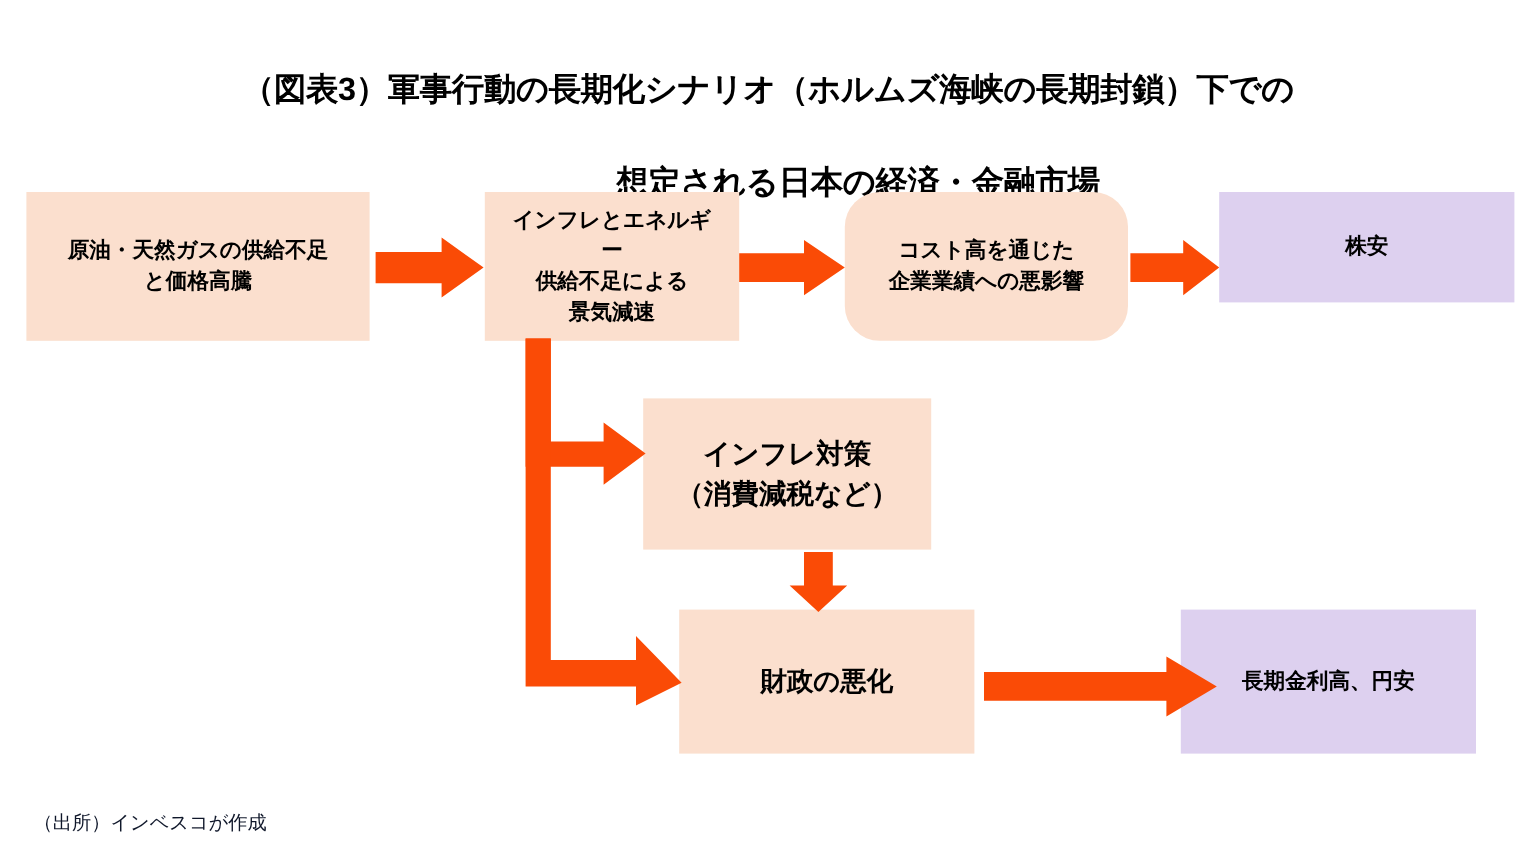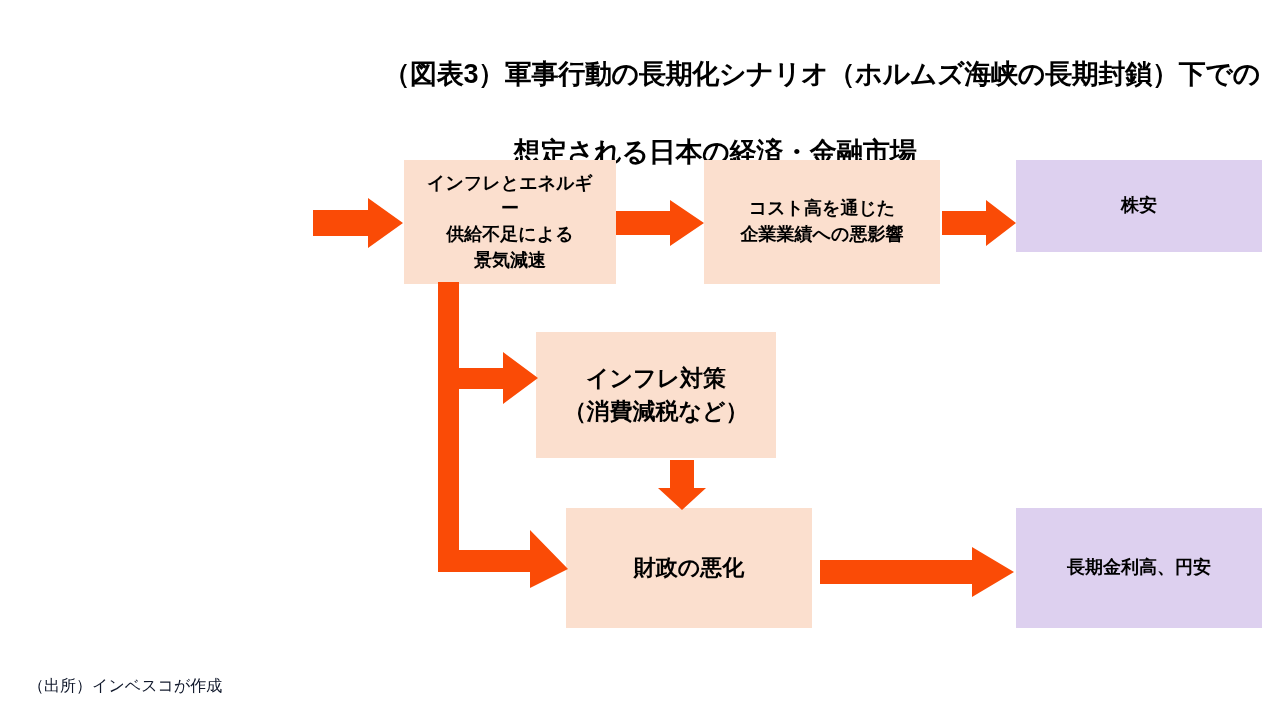--- a/index.html
+++ b/index.html
@@ -25,44 +25,44 @@
     left: 20px;
     top: 16px;
     width: 1240px;
     font-size: 27px;
     font-weight: bold;
     color: #000000;
     line-height: 1.45;
     letter-spacing: -0.3px;
     white-space: pre-line;
   }
-  .title-line1 { display: block; text-align: right; }
+  .title-line1 { display: block; text-align: center; }
   .title-line2 { display: block; text-align: center; padding-left: 150px; }
 
   .node {
     position: absolute;
     display: flex;
     align-items: center;
     justify-content: center;
     text-align: center;
     font-weight: bold;
     color: #000000;
     box-sizing: border-box;
     line-height: 1.42;
     white-space: pre-line;
   }
   .node.peach { background: #FBDFCE; }
   .node.purple { background: #DDD0EF; }
 
   #node-supply   { left: 22px;   top: 160px; width: 286px; height: 124px; font-size: 18px; padding: 0 6px; }
   #node-slowdown { left: 404px;  top: 160px; width: 212px; height: 124px; font-size: 18px; padding: 0 16px; }
-  #node-earnings { left: 704px;  top: 160px; width: 236px; height: 124px; font-size: 18px; padding: 0 4px; }
+  #node-earnings { left: 704px;  top: 160px; width: 236px; height: 124px; font-size: 18px; padding: 0 4px; border-radius: 29px; }
   #node-stocks   { left: 1016px; top: 160px; width: 246px; height: 92px; font-size: 18px; }
   #node-fiscal   { left: 566px;  top: 508px; width: 246px; height: 120px; font-size: 22px; }
-  #node-rates    { left: 1016px; top: 508px; width: 246px; height: 120px; font-size: 18px; }
+  #node-rates    { left: 984px; top: 508px; width: 246px; height: 120px; font-size: 18px; }
 
   .arrow { position: absolute; }
   .arrow svg { display: block; overflow: visible; }
 
   .source-note {
     position: absolute;
     left: 28px;
     top: 676px;
     font-size: 16px;
     color: #0f172a;
@@ -73,20 +73,22 @@
 </head>
 <body>
 
 <div id="canvas">
 
   <div class="title">
     <span class="title-line1">（図表3）軍事行動の長期化シナリオ（ホルムズ海峡の長期封鎖）下での</span>
     <span class="title-line2">想定される日本の経済・金融市場</span>
   </div>
 
+  <div class="node peach" id="node-supply">原油・天然ガスの供給不足
+と価格高騰</div>
 
   <div class="node peach" id="node-slowdown">インフレとエネルギー
 供給不足による
 景気減速</div>
 
   <div class="node peach" id="node-earnings">コスト高を通じた
 企業業績への悪影響</div>
 
   <div class="node purple" id="node-stocks">株安</div>
 

